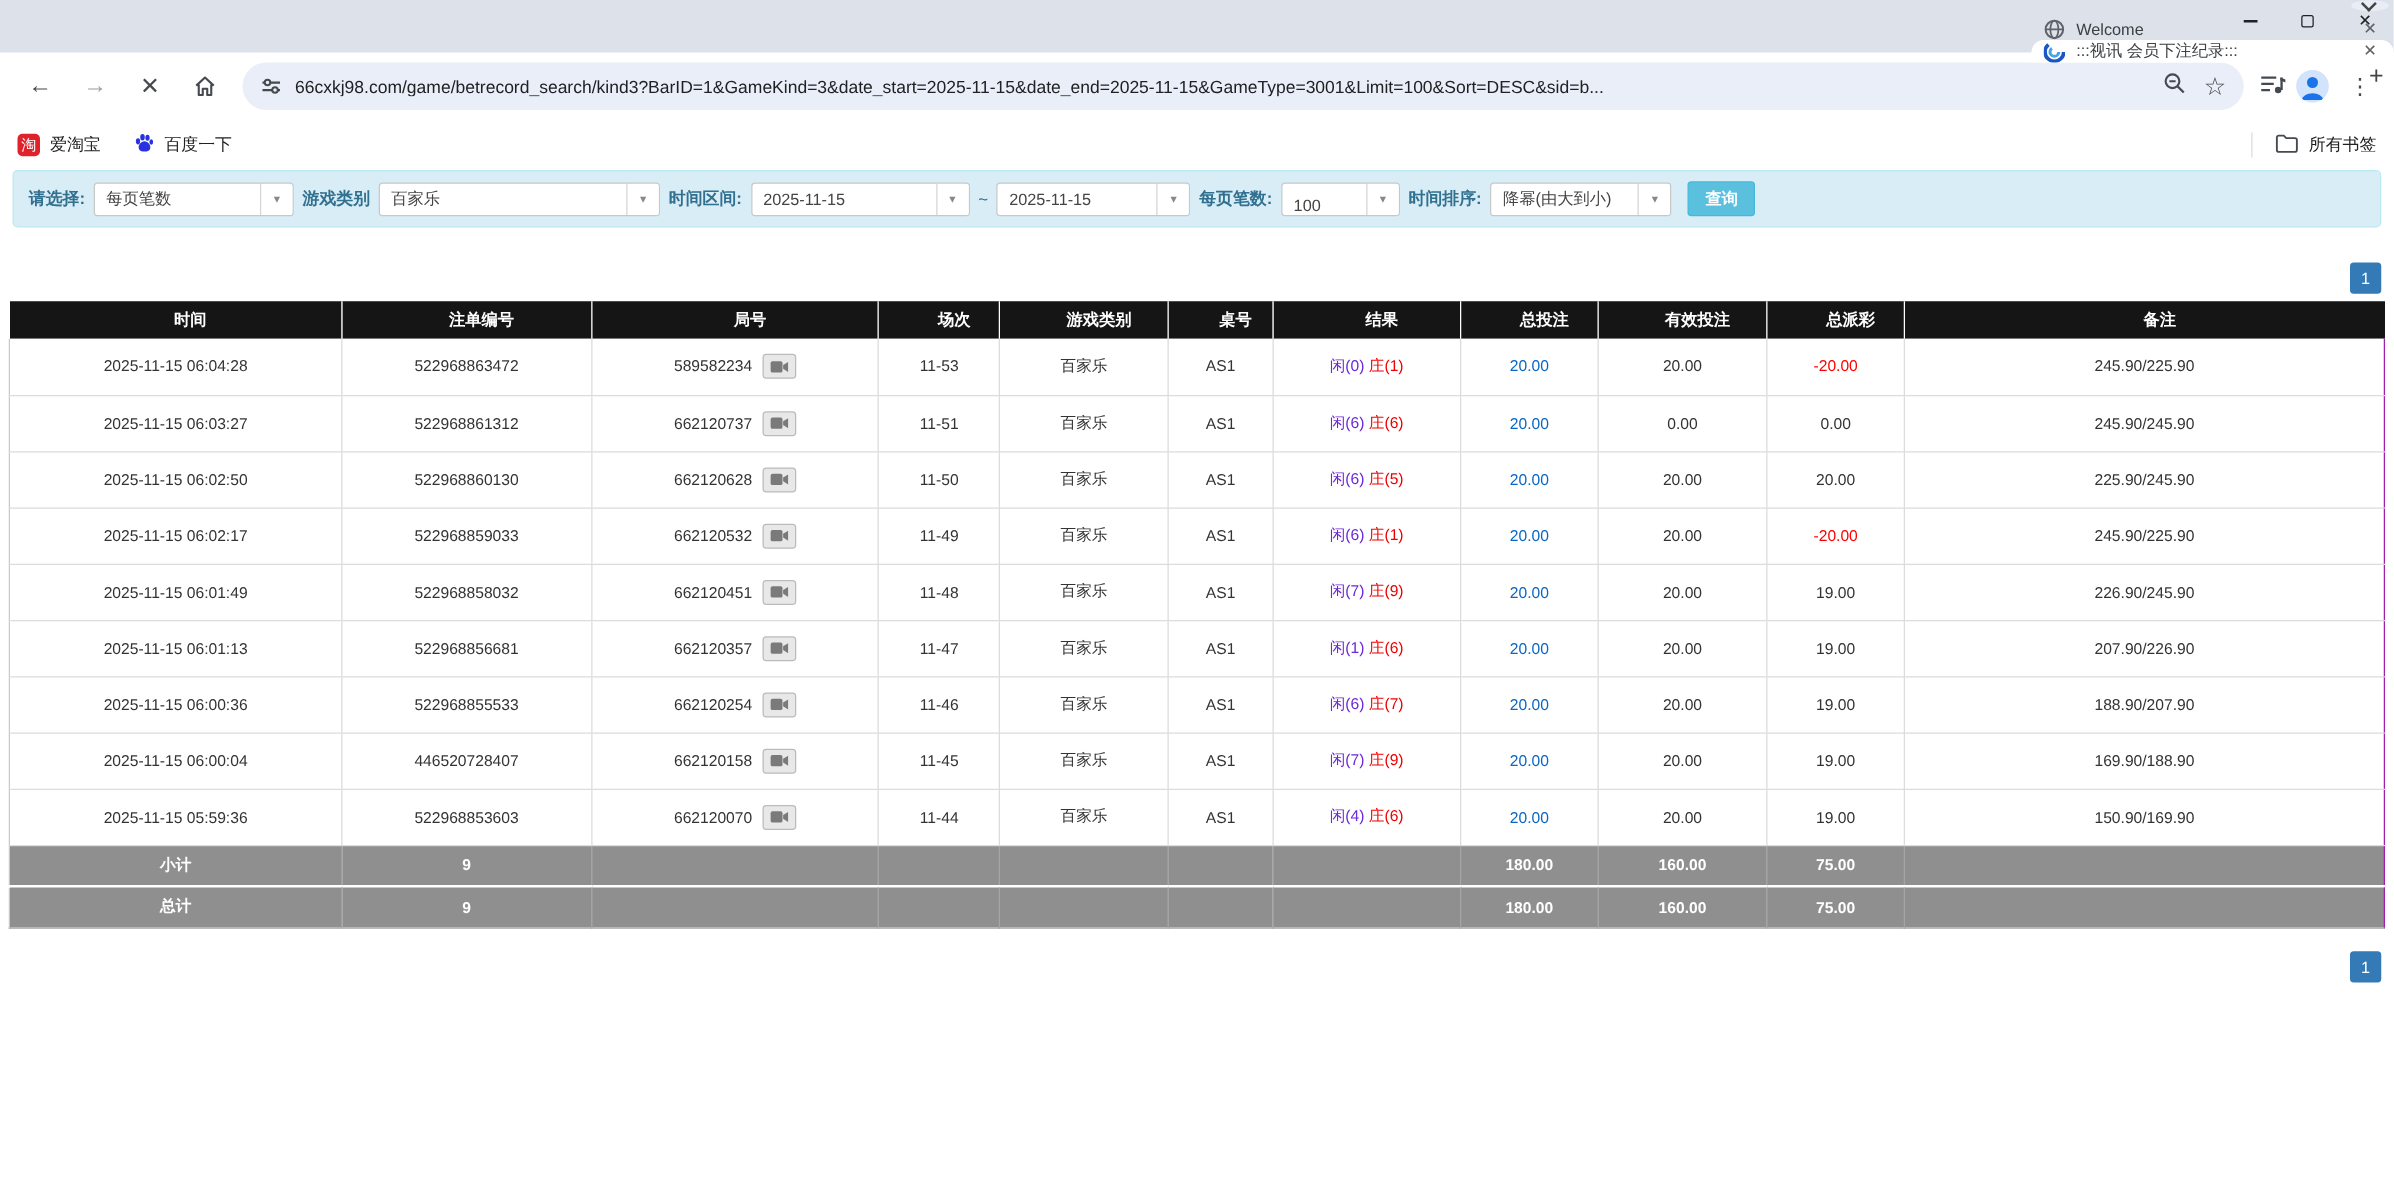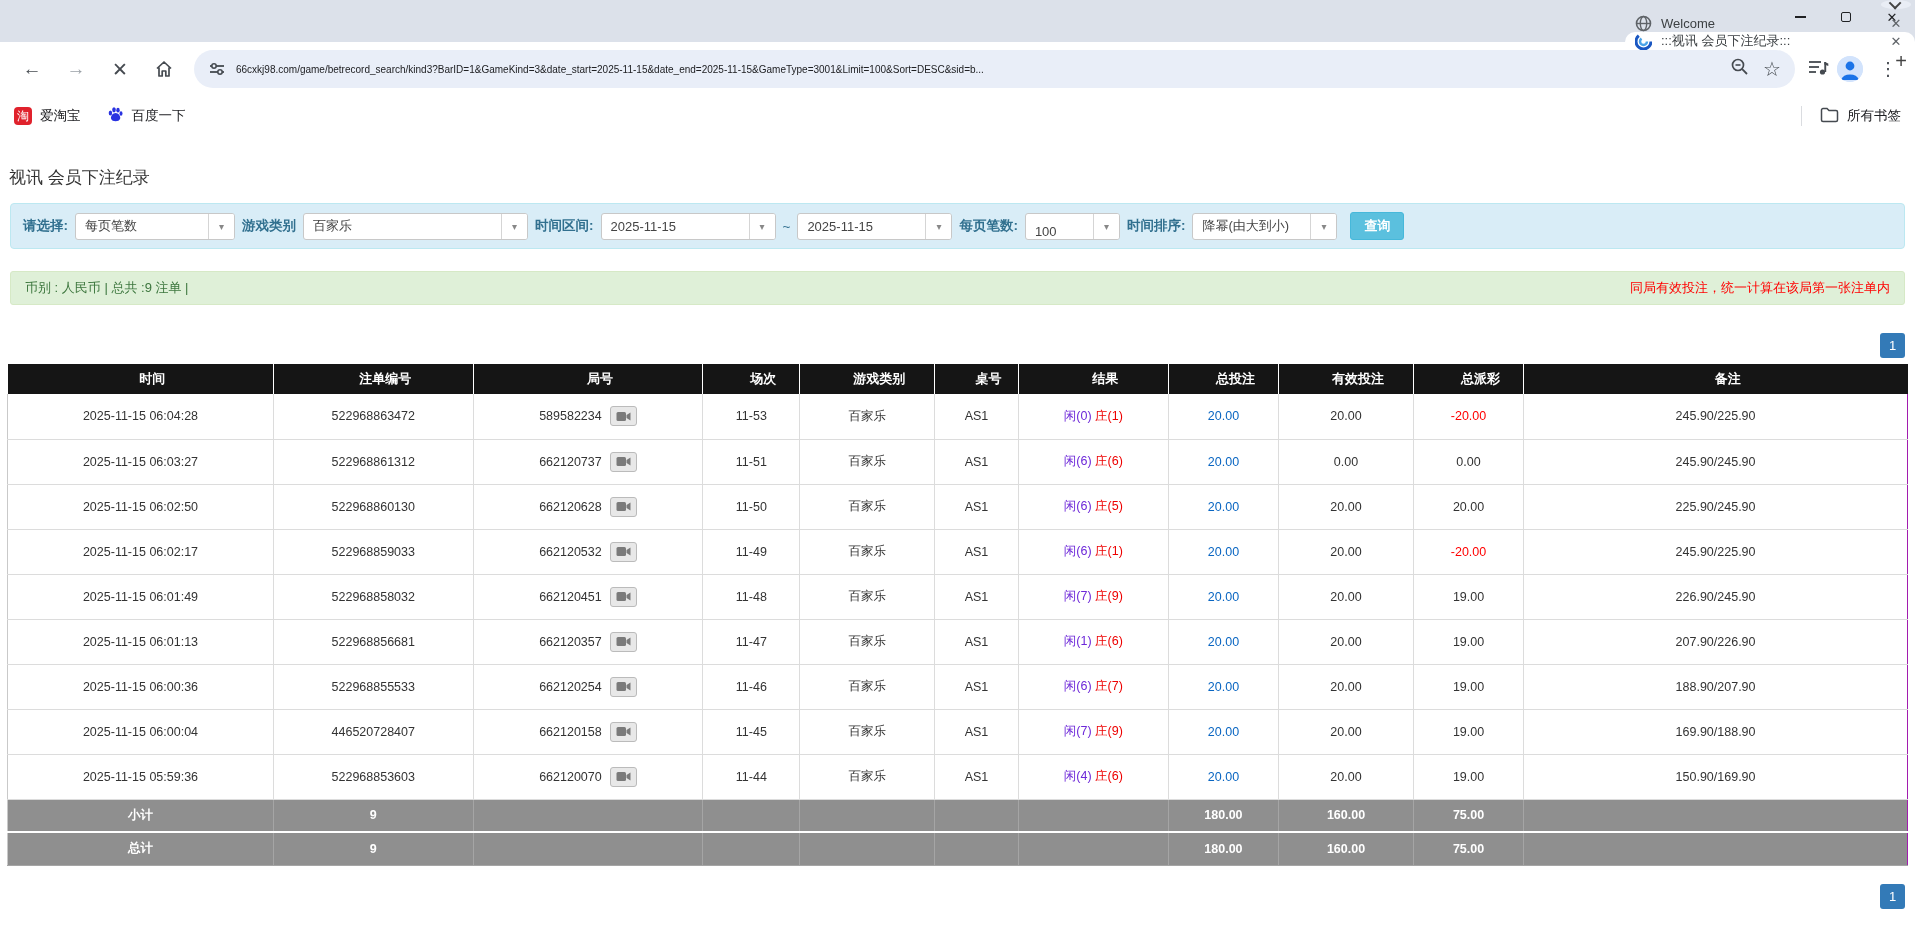--- a/index.html
+++ b/index.html
@@ -28,21 +28,21 @@
   .glyph-min { width:11px; height:2px; background:#202124; }
   .glyph-max { width:10px; height:10px; border:1.5px solid #202124; border-radius:2px; }
 
   .toolbar { height:54px; background:#fff; display:flex; align-items:center; padding:0 10px; }
   .nav-btn { width:38px; height:38px; border-radius:50%; display:flex; align-items:center;
     justify-content:center; font-size:19px; color:#454a50; margin:0 3px; }
   .nav-btn.dim { color:#9aa0a6; }
   .omnibox { flex:1; height:38px; margin:0 8px; background:#e9eef8; border-radius:19px;
     display:flex; align-items:center; padding:0 14px; }
   .omni-icon { color:#454a50; display:flex; align-items:center; margin-right:10px; }
-  .url-text { flex:1; font-size:10px; color:#202124; white-space:nowrap; overflow:hidden; }
+  .url-text { flex:1; font-size:14px; color:#202124; white-space:nowrap; overflow:hidden; }
   .omni-right { display:flex; align-items:center; gap:14px; color:#454a50; font-size:18px; }
   .toolbar-right { display:flex; align-items:center; gap:8px; margin-left:4px; }
   .avatar { width:26px; height:26px; border-radius:50%; background:#d2e3fc; display:flex;
     align-items:flex-end; justify-content:center; overflow:hidden; }
   .menu-dots { font-size:18px; color:#454a50; padding:0 8px; }
 
   .bookmarks { height:40px; background:#fff; display:flex; align-items:center; padding:0 14px;
     font-size:13.5px; color:#202124; }
   .bm-item { display:flex; align-items:center; gap:8px; margin-right:26px; }
   .bm-ico-taobao { width:18px; height:18px; background:#e0222c; color:#fff; border-radius:4px;
@@ -209,21 +209,20 @@
     <span>
       <svg width="19" height="16" viewBox="0 0 19 16">
           <path d="M1.5 3 a1.5 1.5 0 0 1 1.5 -1.5 h4 l2 2 h7 a1.5 1.5 0 0 1 1.5 1.5 v8 a1.5 1.5 0 0 1 -1.5 1.5 h-13 a1.5 1.5 0 0 1 -1.5 -1.5 z" fill="none" stroke="#454a50" stroke-width="1.5"></path>
         </svg>
     </span>
     <span>所有书签</span>
   </div>
 </div>
 
 <div class="page">
-  <div class="page-title">视讯 会员下注纪录</div>
 
   <div class="filter-panel">
     <span class="f-label">请选择:</span>
     <div class="f-select" style="width:160px;">
       <span class="f-val">每页笔数</span>
       <span class="f-arrow">▾</span>
     </div>
     <span class="f-label">游戏类别</span>
     <div class="f-select" style="width:225px;">
       <span class="f-val">百家乐</span>
@@ -245,24 +244,20 @@
       <span class="f-arrow">▾</span>
     </div>
     <span class="f-label">时间排序:</span>
     <div class="f-select" style="width:145px;">
       <span class="f-val">降幂(由大到小)</span>
       <span class="f-arrow">▾</span>
     </div>
     <div class="btn-search">查询</div>
   </div>
 
-  <div class="summary-bar">
-    <span class="summary-left">币别 : 人民币 | 总共 :9 注单 |</span>
-    <span class="summary-right">同局有效投注，统一计算在该局第一张注单内</span>
-  </div>
 
   <div class="pager-row">
     <div class="page-btn">1</div>
   </div>
 
   <table class="bets">
     <colgroup id="cols">
         <col style="width:14%">
         <col style="width:10.5%">
         <col style="width:12.1%">

